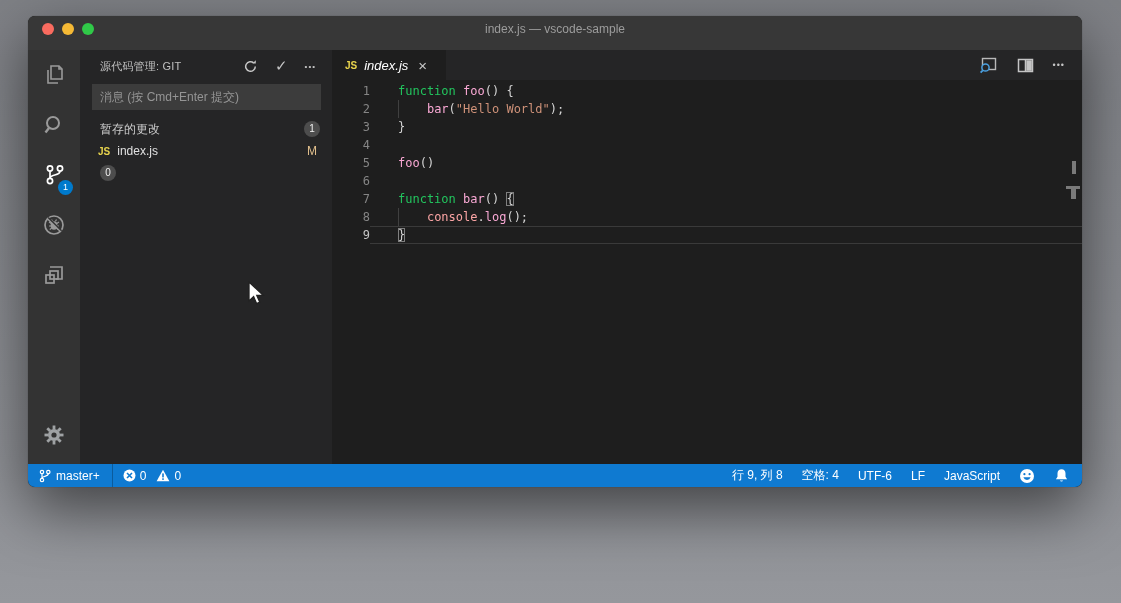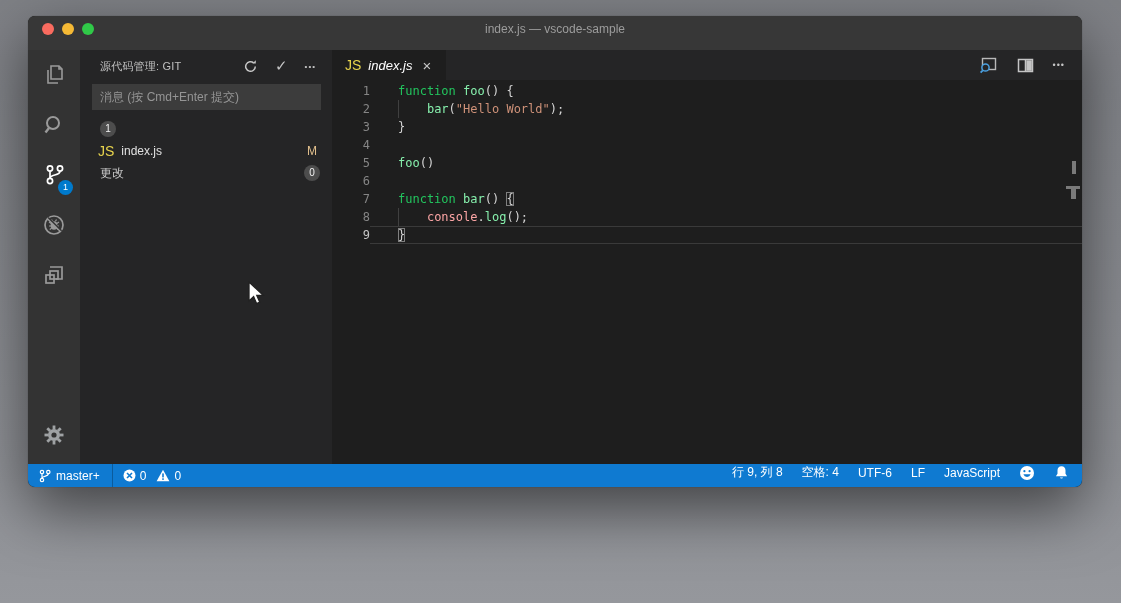--- a/index.html
+++ b/index.html
@@ -42,43 +42,43 @@
   .sb-actions { display:flex; align-items:center; gap:17px; margin-right:16px; color:#c5c5c5; }
   .sb-actions .glyph { font-size:13px; cursor:default; }
   .msg-input { margin:2px 11px 8px 12px; height:26px; background:#3c3c3c; border:none; outline:none;
     color:#bbbbbb; font-size:12px; padding:0 8px; width:229px; font-family:"Liberation Sans",sans-serif; }
   .msg-input::placeholder { color:#959595; }
   .sb-row { height:22px; display:flex; align-items:center; padding:0 12px 0 20px; font-size:12px; color:#cccccc; }
   .sb-row .label { flex:1; }
   .badge { min-width:16px; height:16px; border-radius:8px; background:#4d4d4d; color:#f2f2f2;
     font-size:10px; line-height:16px; text-align:center; padding:0 4px; }
   .file-row { padding-left:18px; }
-  .js-mini { color:#e8d44d; font-size:14px; font-weight:normal; margin-right:7px; }
+  .js-mini { color:#e8d44d; font-size:10px; font-weight:bold; margin-right:7px; }
   .file-name { flex:1; color:#e0e0e0; }
   .m-mark { color:#e2c08d; font-size:12px; margin-right:3px; }
   
   .editor { flex:1; background:#1e1e1e; display:flex; flex-direction:column; position:relative; min-width:0; }
   .tabstrip { height:30px; background:#252526; display:flex; align-items:stretch; flex:0 0 auto; }
   .tab { width:114px; background:#1e1e1e; display:flex; align-items:center; padding:0 8px 0 13px; }
   .tab-label { font-size:13px; font-style:italic; color:#ffffff; margin:0 10px 0 7px; }
   .tab-close { color:#c8c8c8; font-size:15px; line-height:15px; }
   .editor-actions { margin-left:auto; display:flex; align-items:center; gap:19px; padding-right:17px; color:#c5c5c5; }
   .code { flex:1; padding-top:2px; font-family:"DejaVu Sans Mono", monospace; font-size:12px; position:relative; }
   .code-line { display:flex; height:18px; line-height:18px; }
   .line-num { width:38px; text-align:right; color:#858585; flex:0 0 auto; }
   .code-line.current .line-num { color:#c6c6c6; }
   .line-text { flex:1; padding-left:28px; white-space:pre; position:relative; color:#d4d4d4; }
   .code-line.current .line-text { box-shadow:inset 0 1px 0 #3a3a3a, inset 0 -1px 0 #3a3a3a; }
   .line-text.guide::before { content:""; position:absolute; left:28px; top:0; bottom:0; width:1px; background:#404040; }
-  .tok-kw { color:#22c55e; } .tok-fn { color:#86efac; } .tok-str { color:#ce9178; }
+  .tok-kw { color:#22c55e; } .tok-fn { color:#f9a8d4; } .tok-str { color:#ce9178; }
   .tok-cls { color:#fca5a5; } .tok-pl { color:#d4d4d4; }
   .tok-bracket { box-shadow:inset 0 0 0 1px #7f7f7f; }
   .ruler-mark { position:absolute; background:#7a7a7a; }
   
-  .statusbar { height:23px; background:#0f7ad1; flex:0 0 auto; display:flex; align-items:flex-start;
+  .statusbar { height:23px; background:#0f7ad1; flex:0 0 auto; display:flex; align-items:center;
     color:#ffffff; font-size:12px; }
   .sb-left { display:flex; align-items:center; height:100%; }
   .branch-group { display:flex; align-items:center; gap:5px; padding:0 12px 0 11px; height:100%; }
   .sb-divider { width:1px; height:23px; background:rgba(0,0,0,.25); }
   .problems-group { display:flex; align-items:center; gap:4px; padding:0 10px; }
   .problems-group .cnt { margin-right:6px; }
   .sb-right { margin-left:auto; display:flex; align-items:center; gap:19px; padding-right:13px; }
   .icon-svg { display:block; }
   
   .mouse { position:absolute; left:247px; top:281px; width:20px; height:26px; z-index:50; }
@@ -178,29 +178,29 @@
               <path d="M12.3 7.5 a4.8 4.8 0 1 1 -1.6 -3.6" fill="none" stroke="#c5c5c5" stroke-width="1.5"></path>
               <path d="M12.8 1.2 v3.3 h-3.3 z" fill="#c5c5c5"></path>
             </svg>
           </span>
           <span class="glyph" style="font-size:15px;">✓</span>
           <span class="glyph" style="font-size:8px; letter-spacing:1px;">•••</span>
         </div>
       </div>
       <input class="msg-input" type="text" placeholder="消息 (按 Cmd+Enter 提交)" style="">
       <div class="sb-row">
+        <span class="label">暂存的更改</span>
         <span class="badge">1</span>
       </div>
       <div class="sb-row file-row">
         <span class="js-mini">JS</span>
         <span class="file-name">index.js</span>
         <span class="m-mark">M</span>
       </div>
       <div class="sb-row">
-        <span class="label">更改</span>
         <span class="badge">0</span>
       </div>
     </div>
 
     <div class="editor">
       <div class="tabstrip">
         <div class="tab">
           <span class="js-mini" style="margin:0;">JS</span>
           <span class="tab-label">index.js</span>
           <span class="tab-close">×</span>

